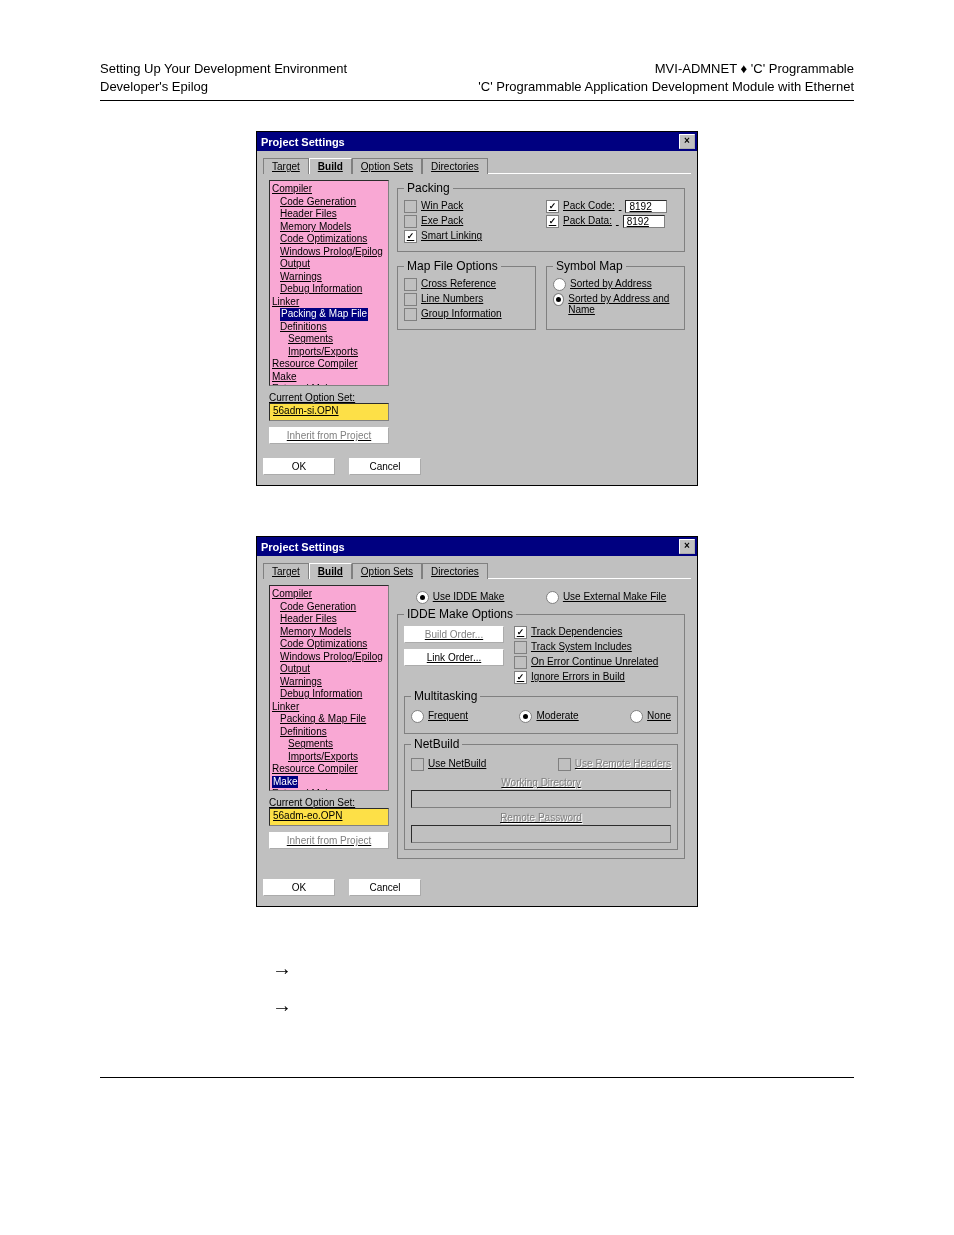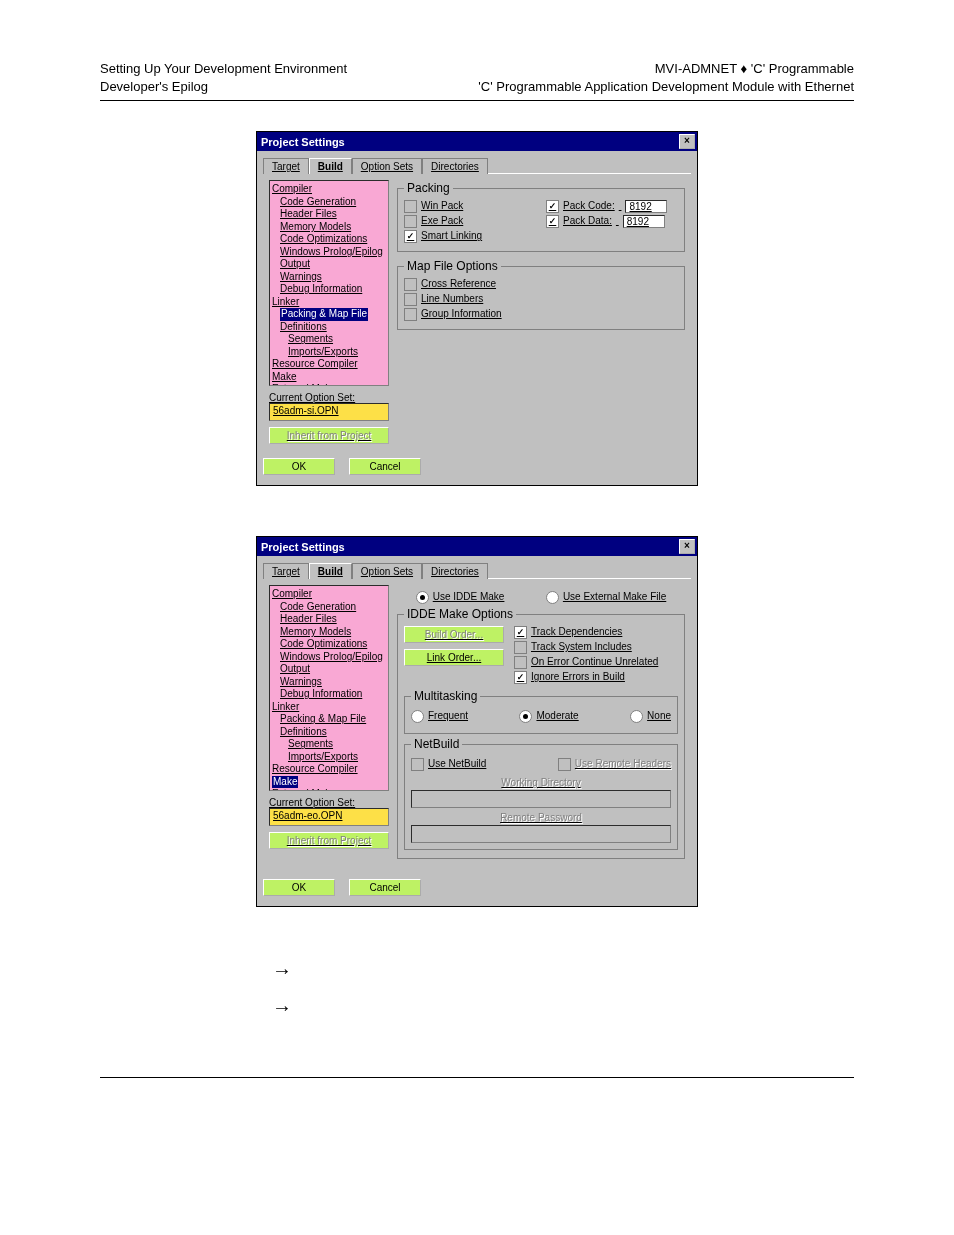--- a/index.html
+++ b/index.html
@@ -118,21 +118,21 @@
   }
   .label-small { margin-top: 6px; }
   .textbox {
     background: #fde047;
     border: 1px inset #808080;
     padding: 1px 3px;
     height: 14px;
   }
   .btn {
     border: 1px outset #fff;
-    background: #bef264;
+    background: #ffffff;
     padding: 2px 0;
     text-align: center;
     margin-top: 6px;
   }
   .btn.disabled { color: #808080; text-shadow: 1px 1px 0 #fff; }
   .right-col {
     flex: 1;
     position: relative;
   }
   .grp {
@@ -307,20 +307,32 @@
               <div class="row">
                   <span class="chk disabled"></span>
                   <span>Line Numbers</span>
                 </div>
               <div class="row">
                   <span class="chk disabled"></span>
                   <span>Group Information</span>
                 </div>
             </div>
 
+            <div class="grp col">
+              <div class="grp-line-top"></div>
+              <span class="grp-title">Symbol Map</span>
+              <div class="row">
+                  <span class="rad"></span>
+                  <span>Sorted by Address</span>
+                </div>
+              <div class="row">
+                  <span class="rad on"></span>
+                  <span>Sorted by Address and Name</span>
+                </div>
+            </div>
           </div>
         </div>
       </div>
     </div>
     <div class="bottom-btns">
       <div class="btn">OK</div>
       <div class="btn">Cancel</div>
     </div>
   </div>
 

